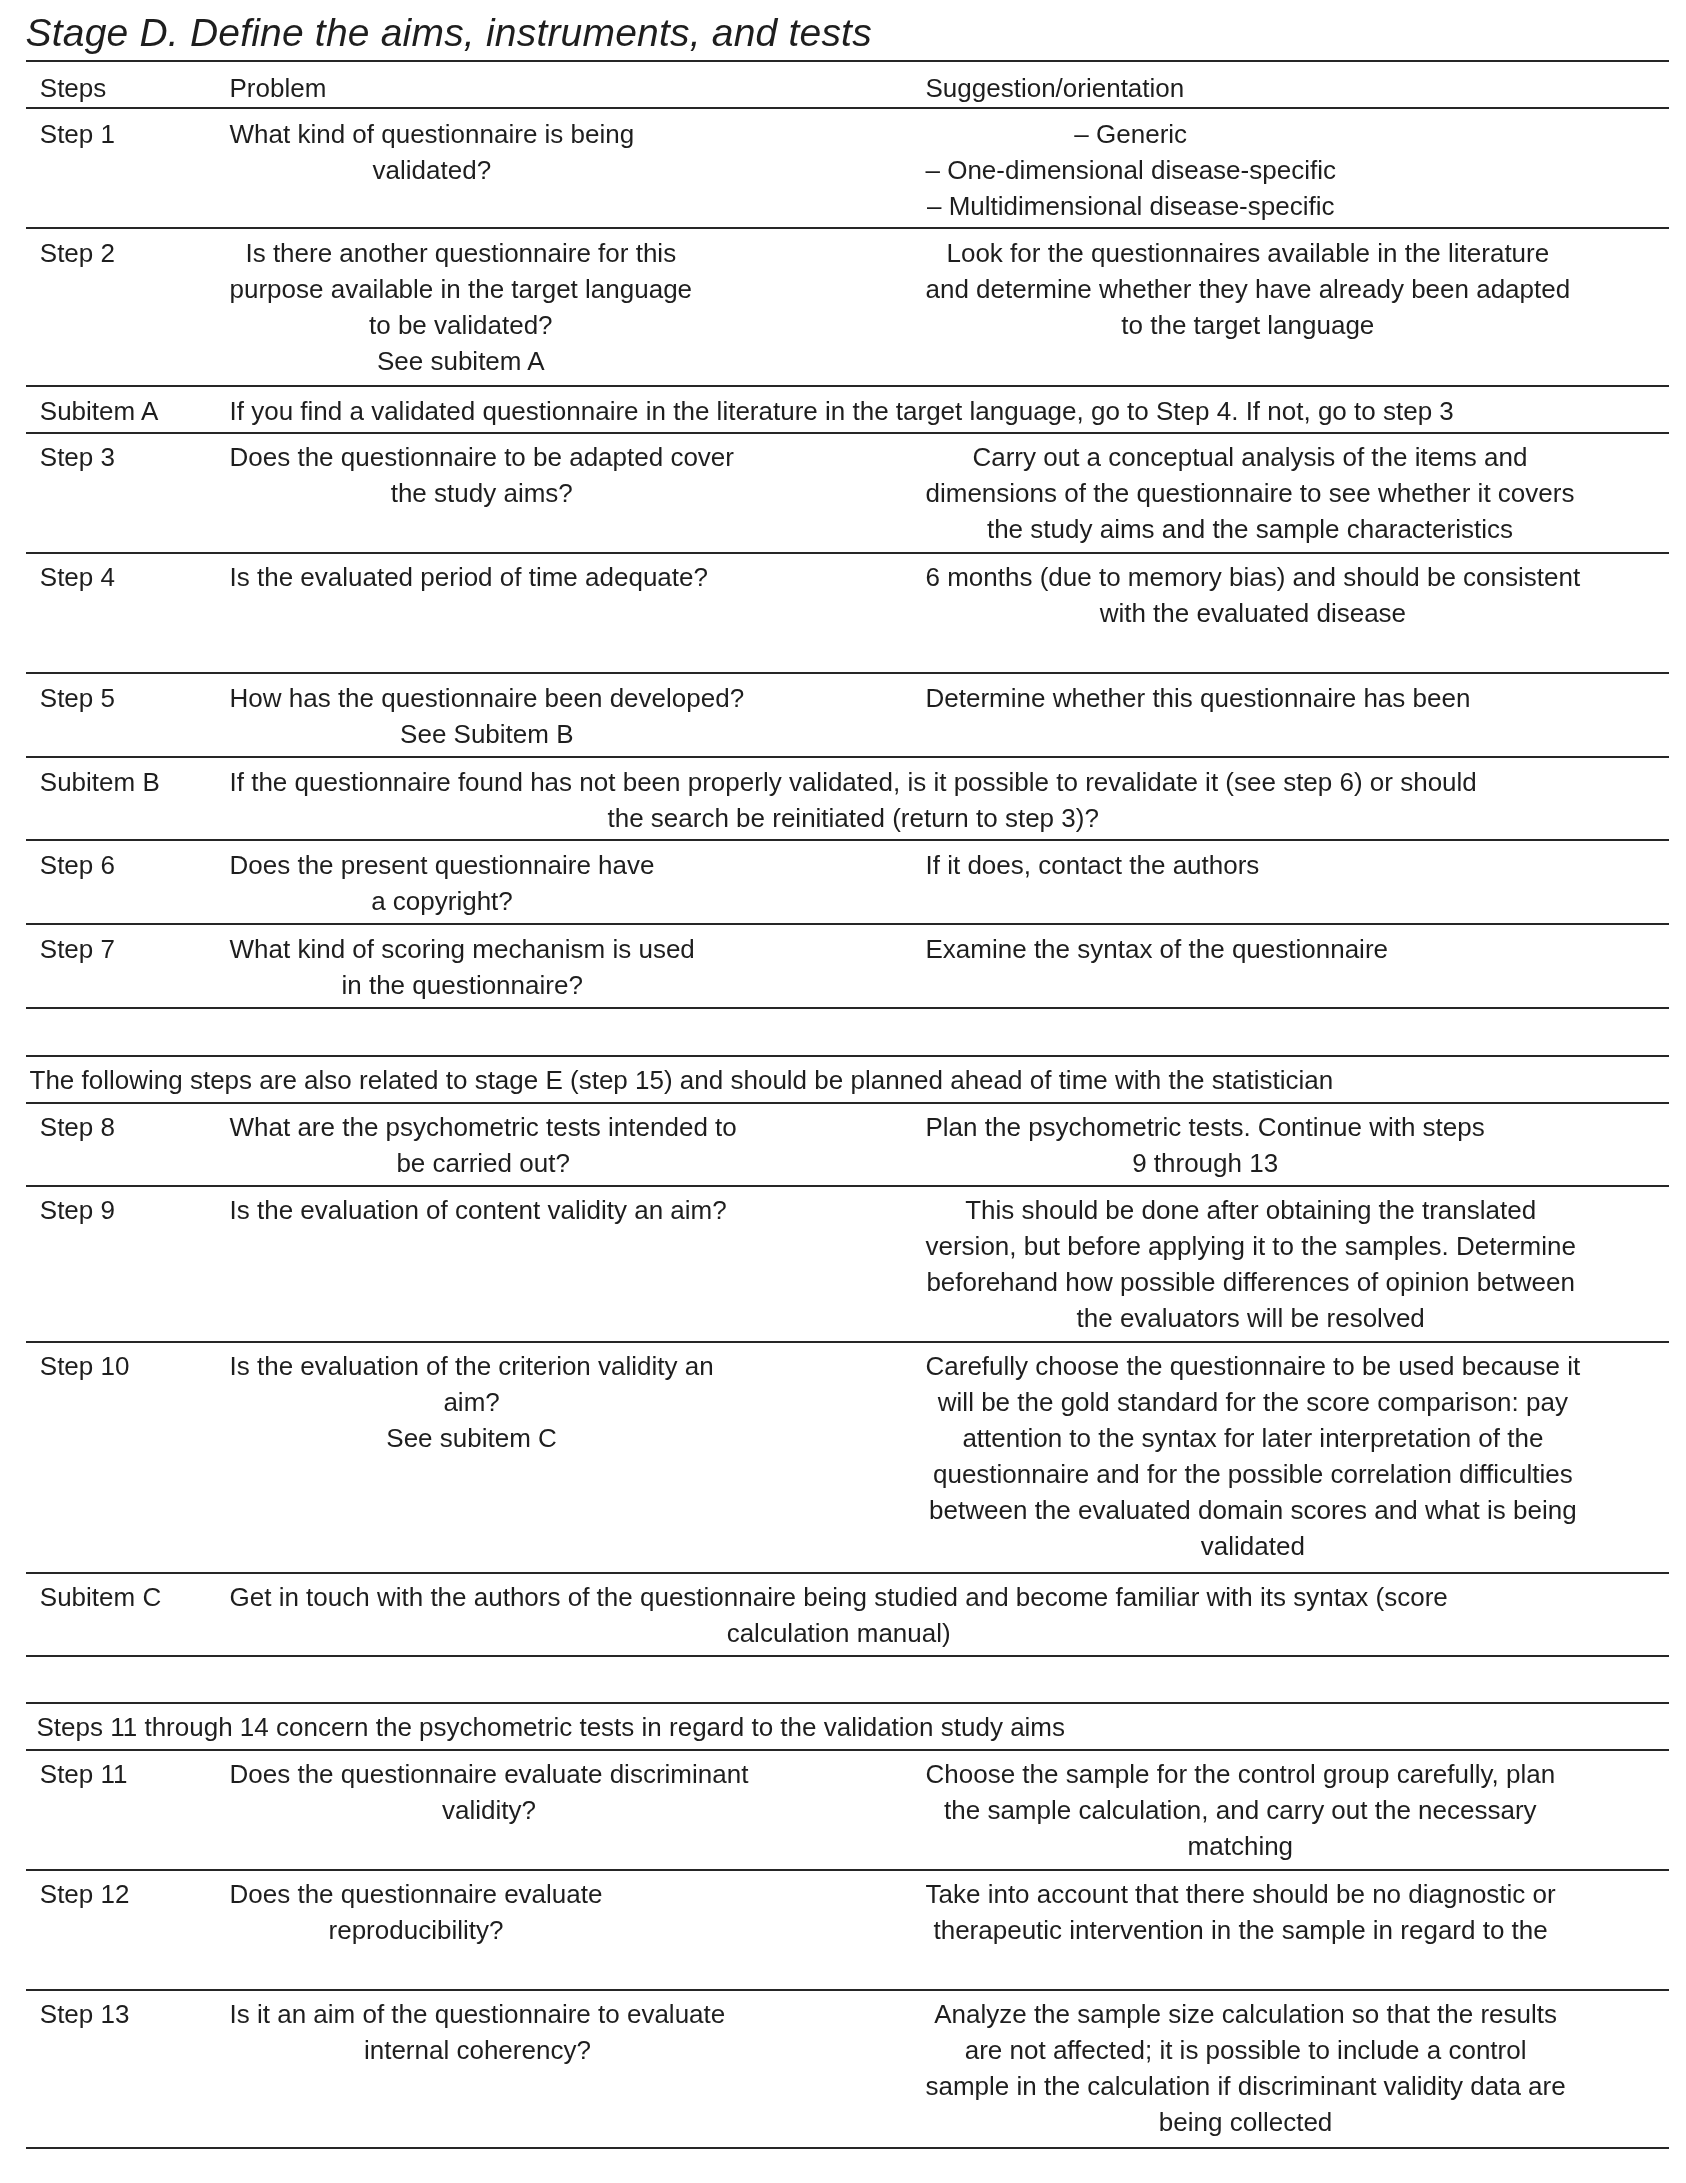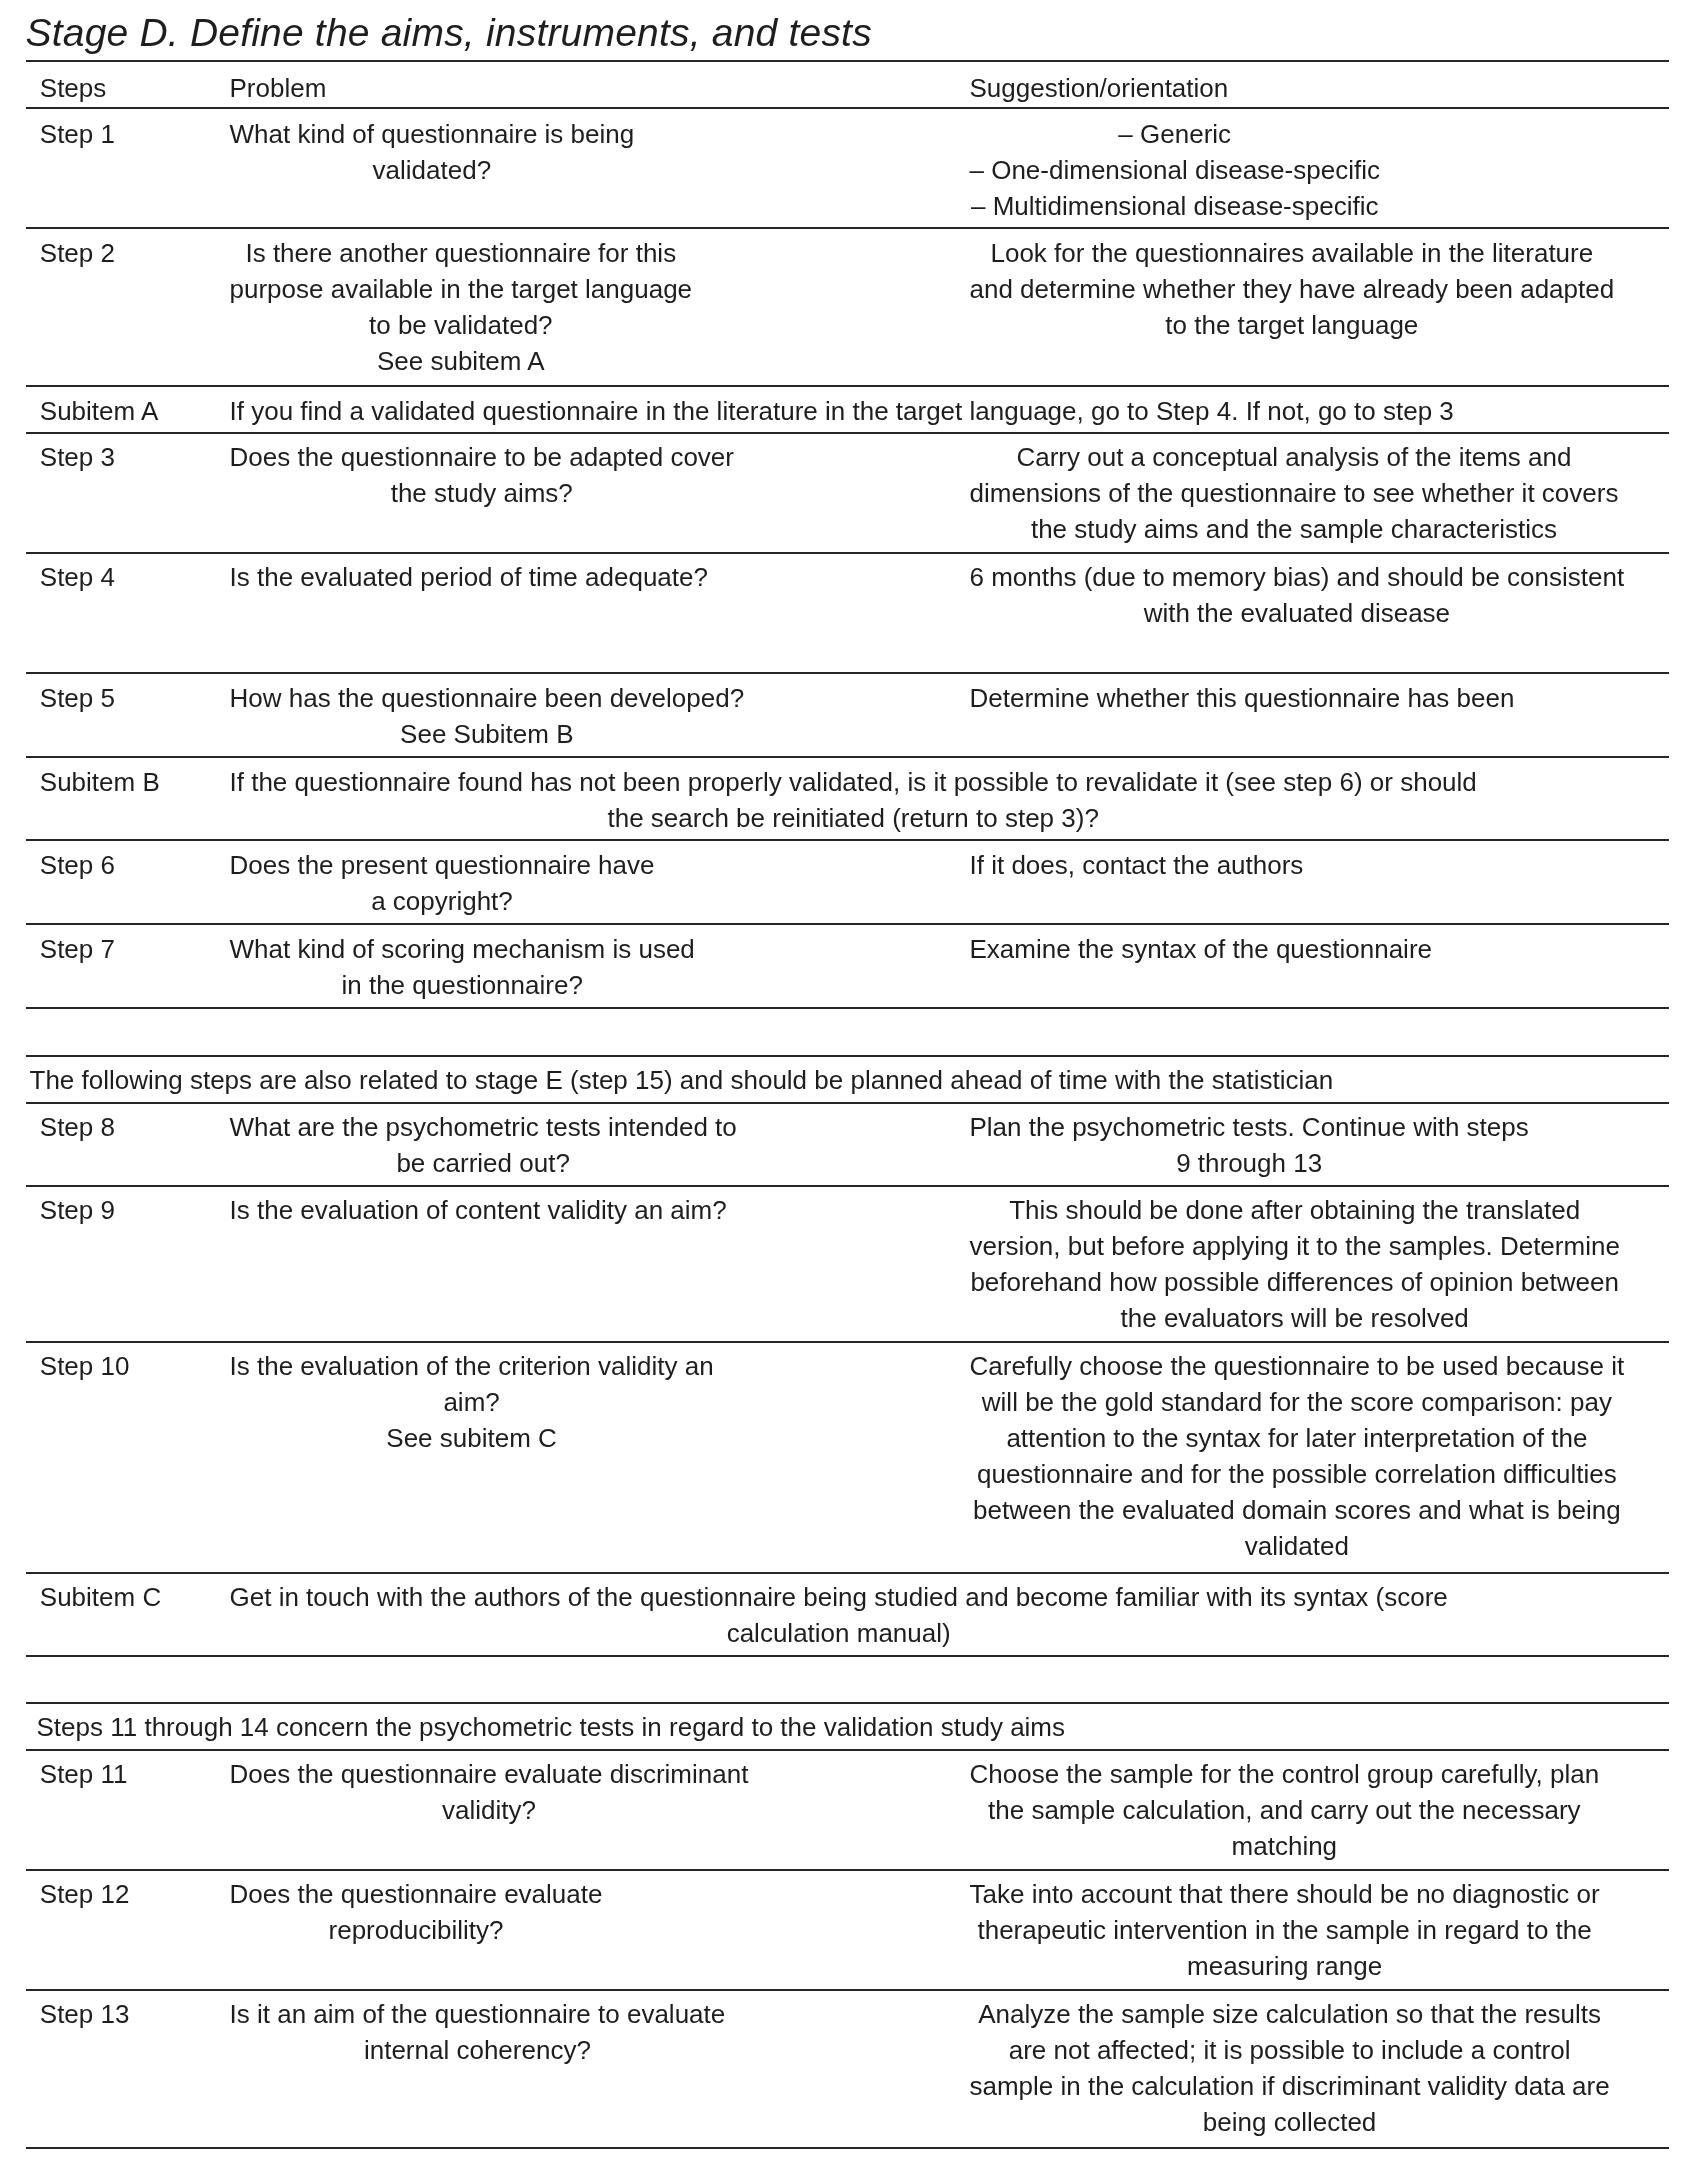--- a/index.html
+++ b/index.html
@@ -6,21 +6,21 @@
   body { width: 1686px; height: 2183px; position: relative; overflow: hidden;
          font-family: "Liberation Sans", "DejaVu Sans", sans-serif; color: #1e1e1e; }
   .page { position: absolute; left: 0; top: 0; width: 1686px; height: 2183px; }
   .title { position: absolute; left: 25.5px; top: 14.3px; font-size: 39px; font-style: italic;
            line-height: 37px; letter-spacing: 0.2px; white-space: nowrap; }
   .rule { position: absolute; left: 25.5px; width: 1643px; height: 2.4px; background: #262626; }
   .row { position: absolute; left: 25.5px; width: 1643px; }
   .cell { position: absolute; top: 0; font-size: 26px; line-height: 36px; white-space: nowrap; text-align: center; }
   .c-step { left: 14.3px; }
   .c-prob { left: 204px; }
-  .c-sugg { left: 900px; margin-left: 44px; }
+  .c-sugg { left: 900px; }
   .c-span { left: 204px; }
   .c-note { left: 4px; }
   .c-note2 { left: 11px; }
   .line { display: block; }
 </style>
 </head>
 <body>
 
 <div class="page">
 
@@ -225,21 +225,20 @@
 
   <div class="row" style="top:1876px">
     <span class="cell c-step">Step 12</span>
     <span class="cell c-prob">
       <span class="line">Does the questionnaire evaluate</span>
       <span class="line">reproducibility?</span>
     </span>
     <span class="cell c-sugg">
       <span class="line">Take into account that there should be no diagnostic or</span>
       <span class="line">therapeutic intervention in the sample in regard to the</span>
-      <span class="line">measuring range</span>
     </span>
   </div>
   <div class="rule" style="top:1989px"></div>
 
   <div class="row" style="top:1996px">
     <span class="cell c-step">Step 13</span>
     <span class="cell c-prob">
       <span class="line">Is it an aim of the questionnaire to evaluate</span>
       <span class="line">internal coherency?</span>
     </span>

